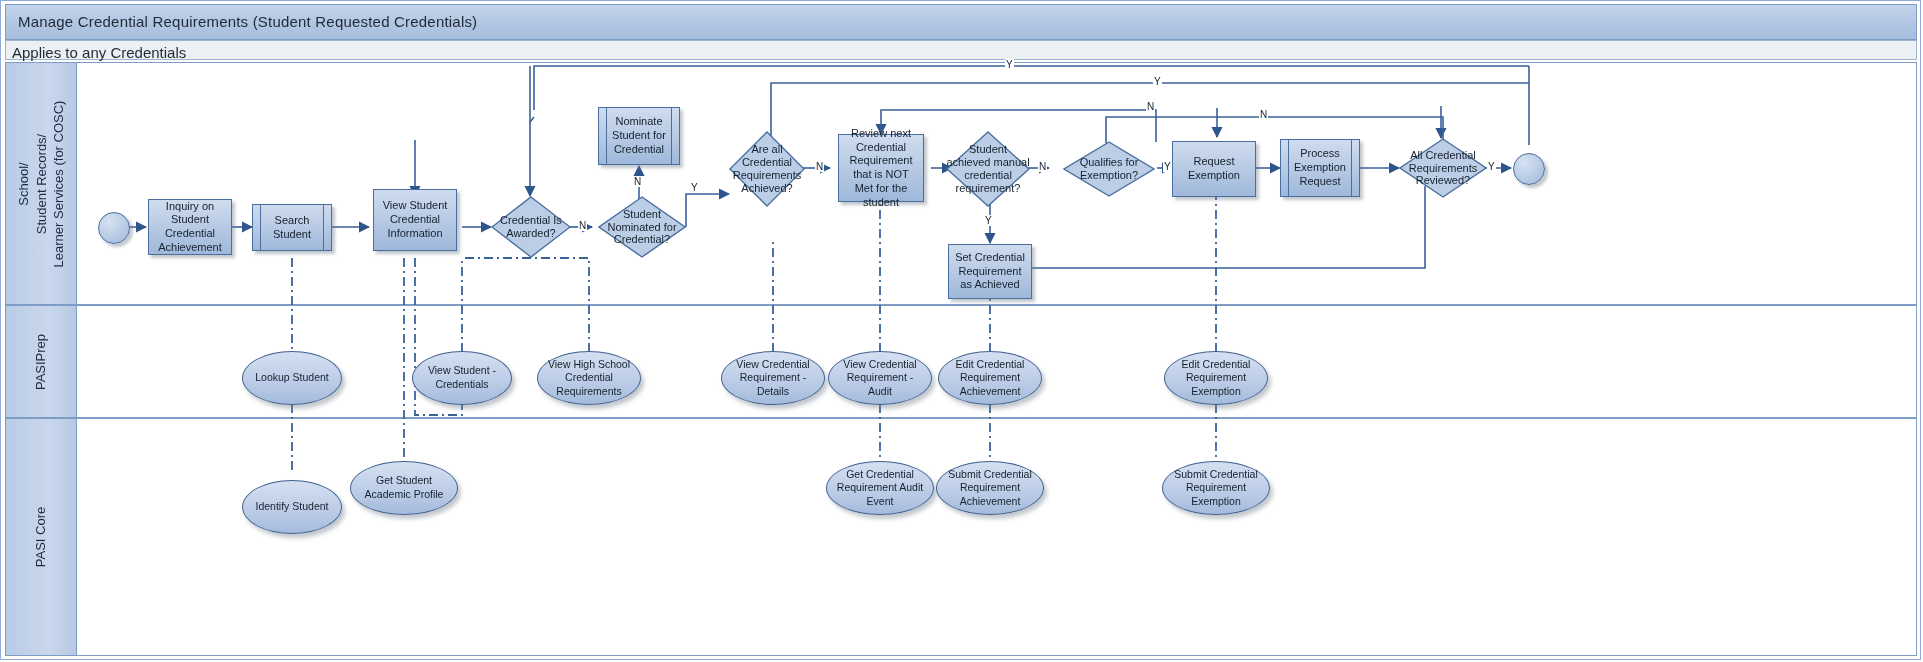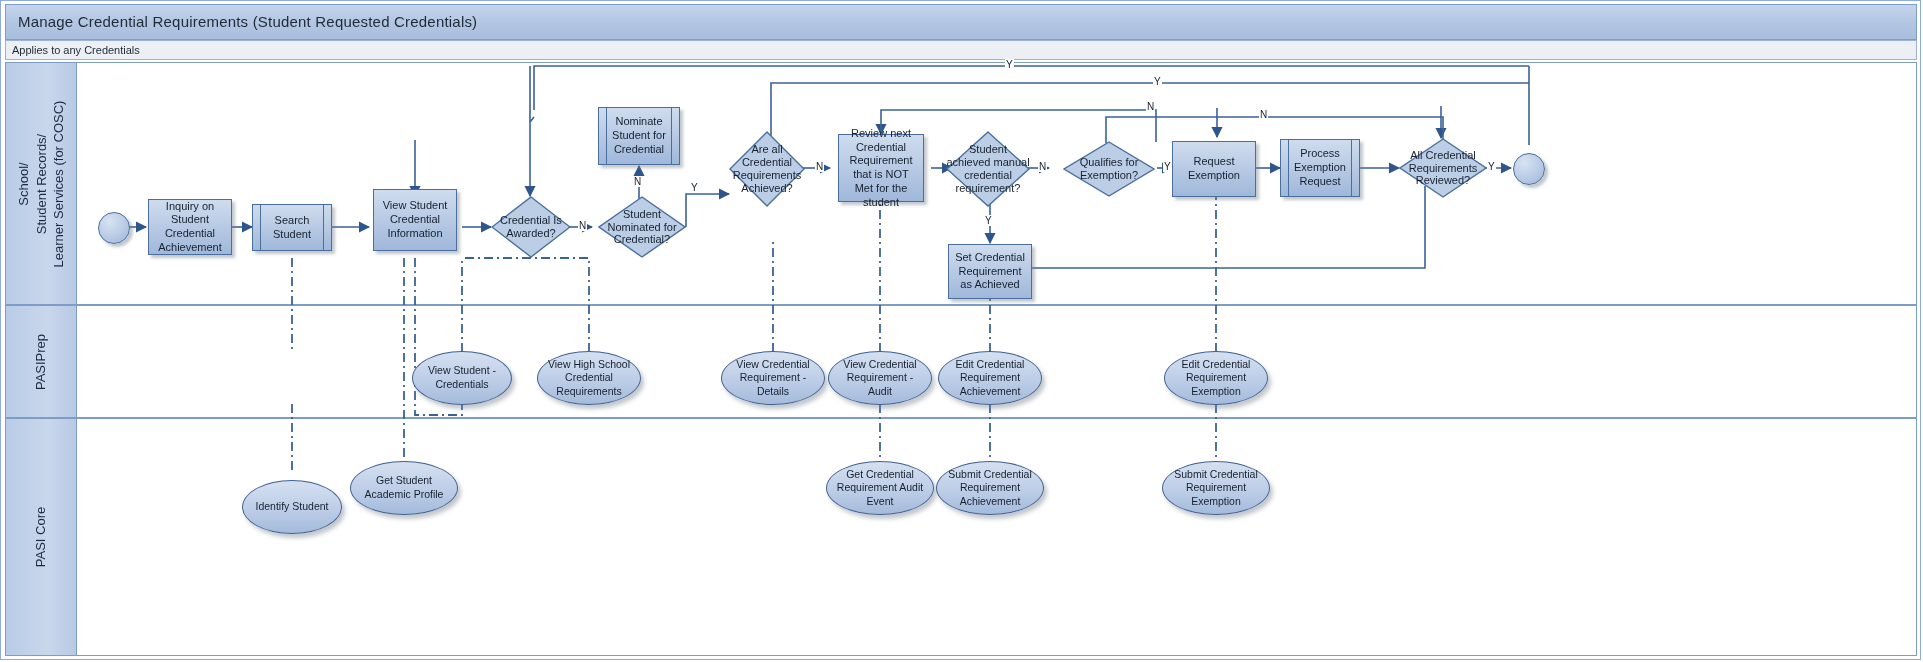--- a/index.html
+++ b/index.html
@@ -8,21 +8,21 @@
   #page{position:relative;width:1923px;height:662px;overflow:hidden;background:#ffffff;}
 
   
   .frame{position:absolute;left:0;top:0;width:1921px;height:660px;border:1px solid #8faadc;box-sizing:border-box;}
   .title-bar{position:absolute;left:5px;top:4px;width:1912px;height:36px;
      background:linear-gradient(to bottom,#c5d4ea 0%,#b3c7e3 50%,#a8bedd 100%);
      border:1px solid #7d9cc6;box-sizing:border-box;padding-left:22px;}
   .title-bar .t{position:absolute;left:12px;top:8px;font-size:15px;color:#1f2a37;letter-spacing:.2px;}
   .subtitle-bar{position:absolute;left:5px;top:40px;width:1912px;height:20px;
      background:#eceff4;border:1px solid #9db3d3;box-sizing:border-box;}
-  .subtitle-bar .t{position:absolute;left:6px;top:3px;font-size:11px;color:#1f2a37;}
+  .subtitle-bar .t{position:absolute;left:6px;top:3px;font-size:15px;color:#1f2a37;}
 
   
   .lane-head{position:absolute;left:5px;width:72px;
      background:linear-gradient(to right,#b9cbe6 0%,#c9d7ec 60%,#b7c9e4 100%);
      border:1px solid #7d9cc6;box-sizing:border-box;}
   .lane-head .vtext{position:absolute;left:50%;top:50%;
      transform:translate(-50%,-50%) rotate(-90deg);white-space:nowrap;
      font-size:13px;color:#1b2a41;text-align:center;line-height:1.35;}
   .lane-body{position:absolute;left:77px;width:1840px;background:#ffffff;
      border:1px solid #7d9cc6;border-left:none;box-sizing:border-box;}
@@ -242,20 +242,23 @@
 
   <div class="diamond" style="left:1399px;top:138px;width:88px;height:60px;">
     <svg class="dshape" viewBox="0 0 88 60" preserveAspectRatio="none">
       <polygon points="44,1 87,30 44,59 1,30" fill="#bccee6" stroke="#4a6f9e" stroke-width="1.4"></polygon>
     </svg>
     <div class="dtext">All Credential Requirements Reviewed?</div>
   </div>
 
   <div class="circ" style="left:1513px;top:153px;width:30px;height:30px;"></div>
 
+  <div class="ell" style="left:242px;top:351px;width:100px;height:54px;">
+    <span>Lookup Student</span>
+  </div>
   <div class="ell" style="left:412px;top:351px;width:100px;height:54px;">
     <span>View Student - Credentials</span>
   </div>
   <div class="ell" style="left:537px;top:351px;width:104px;height:54px;">
     <span>View High School Credential Requirements</span>
   </div>
   <div class="ell" style="left:721px;top:351px;width:104px;height:54px;">
     <span>View Credential Requirement - Details</span>
   </div>
   <div class="ell" style="left:828px;top:351px;width:104px;height:54px;">

